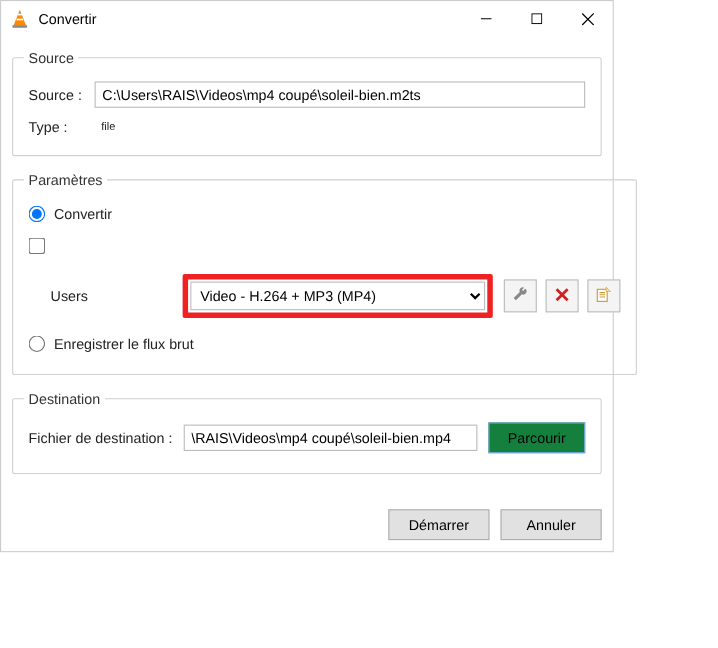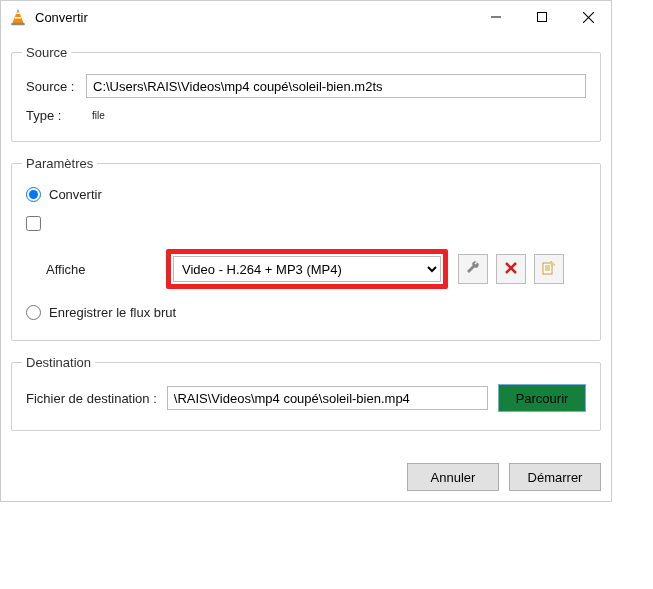--- a/index.html
+++ b/index.html
@@ -1,18 +1,18 @@
 <!DOCTYPE html>
 <html><head>
 <meta charset="utf-8">
 <style>
   * { box-sizing: border-box; font-family: "Segoe UI", Tahoma, sans-serif; }
   html, body { margin:0; padding:0; }
   body { background:#fff; width:653px; height:589px; overflow:hidden; }
-  .window { width:612px; border:1px solid #ccc; background:#fff; }
+  .window { width:558px; border:1px solid #ccc; background:#fff; }
   .titlebar { display:flex; align-items:center; height:32px; padding:0 0 0 8px; }
   .titlebar .icon { width:18px; height:18px; margin-right:8px; display:flex; align-items:center; justify-content:center; }
   .titlebar .title { font-size:13px; color:#000; flex:0 0 auto; }
   .titlebar .spacer { flex:1; }
   .winbtn { width:46px; height:32px; display:flex; align-items:center; justify-content:center; font-size:12px; color:#000; }
 
   .content { padding:6px 10px 12px 10px; }
 
   fieldset.group { border:1px solid #d0d0d0; border-radius:2px; margin:6px 0 14px 0; padding:10px 14px 14px 14px; position:relative; }
   fieldset.group > legend { font-size:13px; color:#333; padding:0 4px; margin-left:-4px; }
@@ -99,21 +99,21 @@
         <span>Convertir</span>
       </label>
 
       <div class="sub-checks indent">
         <label class="check-row">
           <input type="checkbox" style="">
         </label>
       </div>
 
       <div class="profile-row">
-        <span class="profile-label">Affiche</span>
+        <span class="profile-label">Users</span>
         <div class="highlight-box">
           <select class="profile-select">
             <option>Video - H.264 + MP3 (MP4)</option>
           </select>
         </div>
         <div class="tool-buttons">
           <button class="tool-btn" title="edit">
             <span>
               <svg viewBox="0 0 16 16">
                   <path d="M13.5 3.5a3 3 0 0 1-4 4L4 13l-2-2 5.5-5.5a3 3 0 0 1 4-4l-2 2 1 1 2-2z" fill="#888"></path>
@@ -153,16 +153,16 @@
       <div class="dest-row">
         <span class="dest-label">Fichier de destination :</span>
         <input class="textfield" type="text" value="\RAIS\Videos\mp4 coupé\soleil-bien.mp4" style="">
         <button class="browse-btn">Parcourir</button>
       </div>
     </fieldset>
 
   </div>
 
   <div class="bottom-buttons">
+    <button class="btn">Démarrer</button>
     <button class="btn">Annuler</button>
-    <button class="btn">Démarrer</button>
   </div>
 </div>
 
 </body></html>

